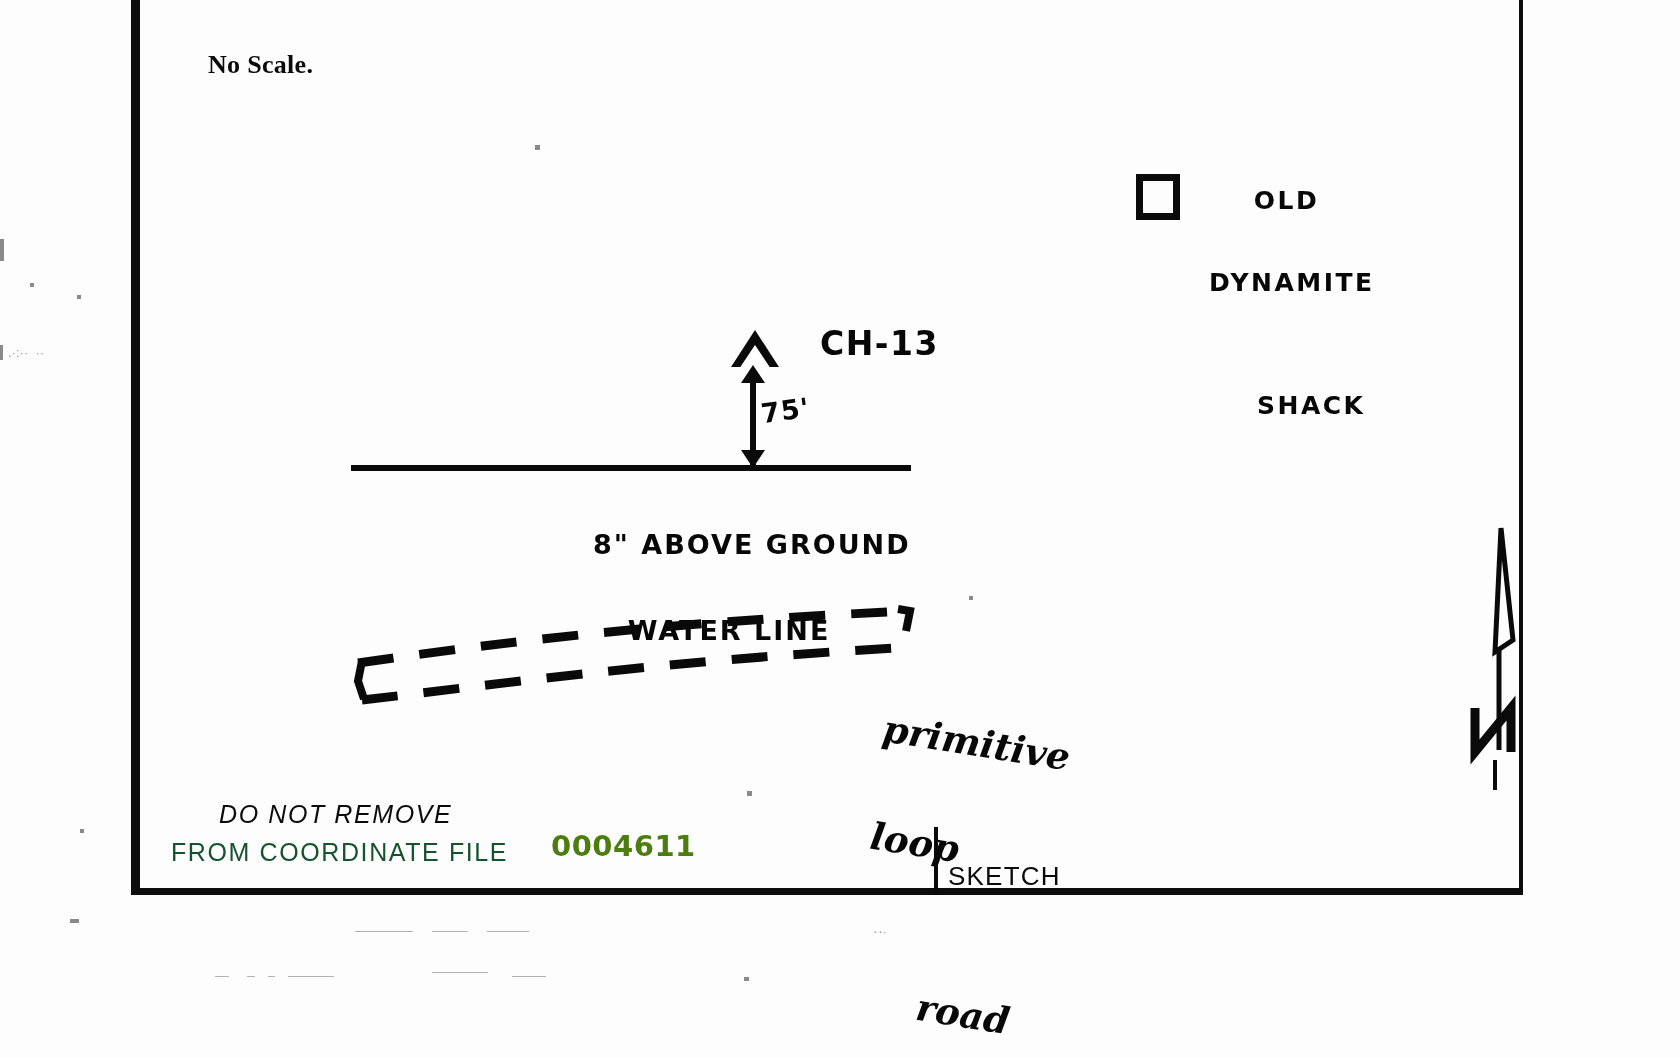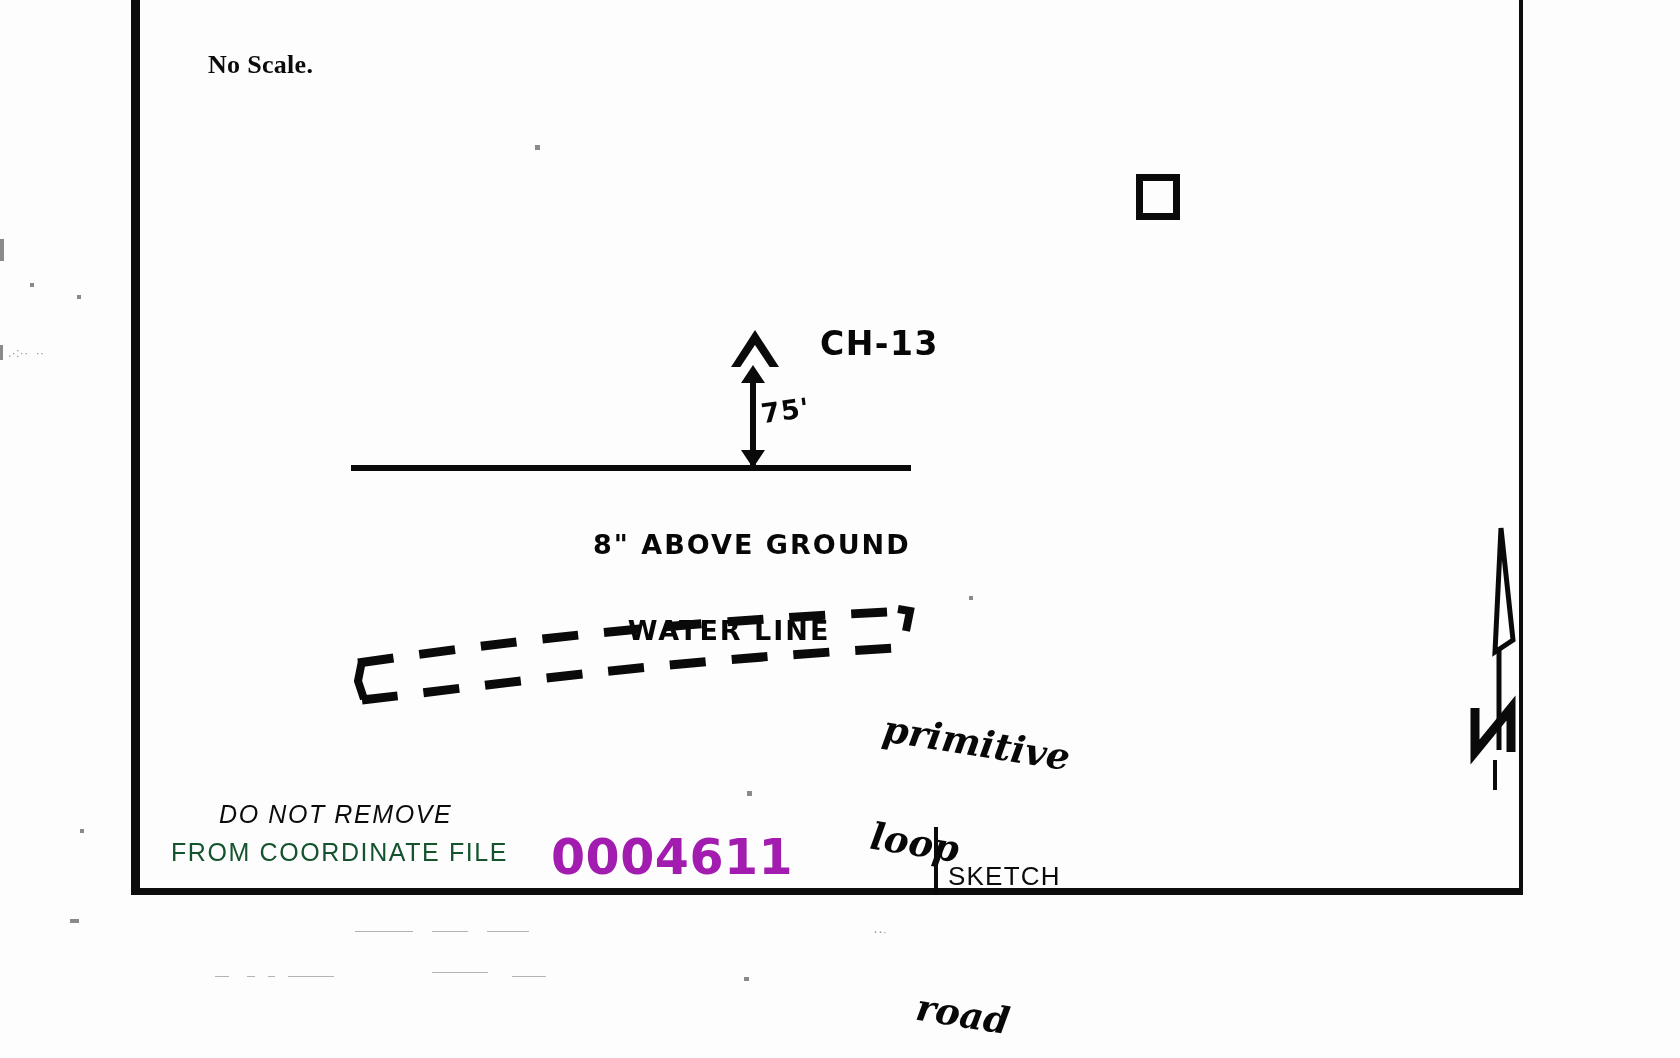--- a/index.html
+++ b/index.html
@@ -180,23 +180,23 @@
   }
   .stamp-l2{
     position:absolute;left:171px;top:838px;
     font-size:25px;letter-spacing:1.6px;color:#14532d;
     white-space:nowrap;
   }
   .catalog-no{
     position:absolute;left:551px;top:829px;
     font-family:"DejaVu Sans", sans-serif;
     font-weight:700;
-    font-size:49px;
+    font-size:29px;
     letter-spacing:0.5px;
-    color:#a21caf;
+    color:#4d7c0f;
     white-space:nowrap;
   }
   .panel-div{
     position:absolute;left:934px;top:827px;
     width:4px;height:68px;background:#0a0a0a;
   }
   .panel-label{
     position:absolute;left:948px;top:861px;
     font-size:26px;letter-spacing:1.2px;color:#0b0b0b;
     white-space:nowrap;
@@ -233,20 +233,25 @@
   <div class="hair" style="left:288px;top:976px;width:46px;"></div>
   <div class="hair" style="left:432px;top:972px;width:56px;"></div>
   <div class="hair" style="left:512px;top:976px;width:34px;"></div>
   <div class="speck" style="left:744px;top:977px;width:5px;height:4px;"></div>
 
   <div class="card-frame"></div>
 
   <div class="hdr-scale">No Scale.</div>
 
   <div class="shack-square"></div>
+  <div class="shack-label hand">
+    <span class="l1">OLD</span>
+    <span class="l2">DYNAMITE</span>
+    <span class="l3">SHACK</span>
+  </div>
 
   <div class="tri"></div>
   <div class="tri-inner"></div>
   <div class="station-label hand">CH-13</div>
 
   <div class="dim-line"></div>
   <div class="arrow-up"></div>
   <div class="arrow-dn"></div>
   <div class="dim-text hand">75'</div>
 

